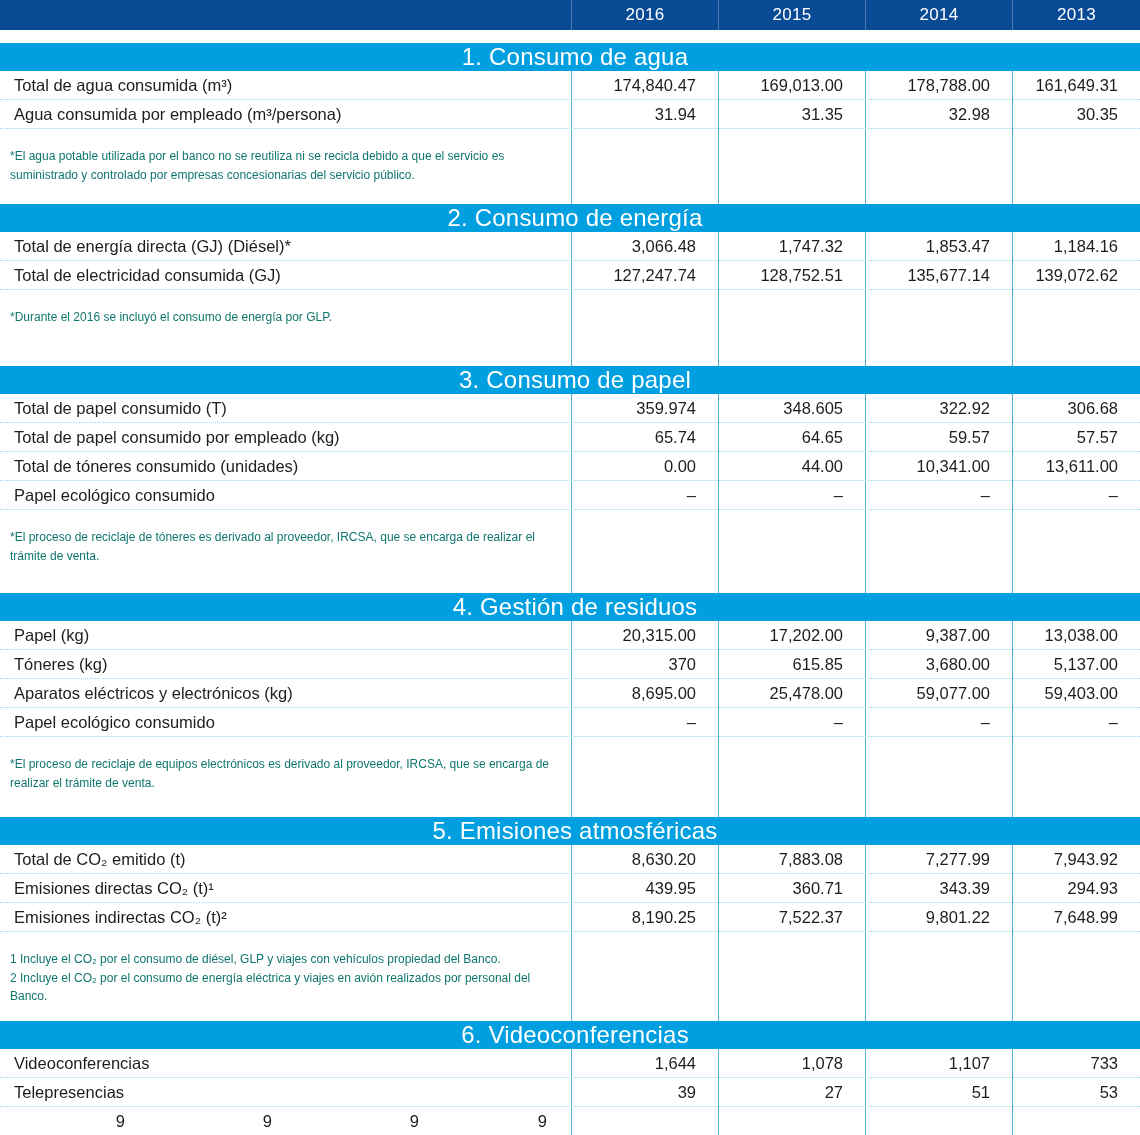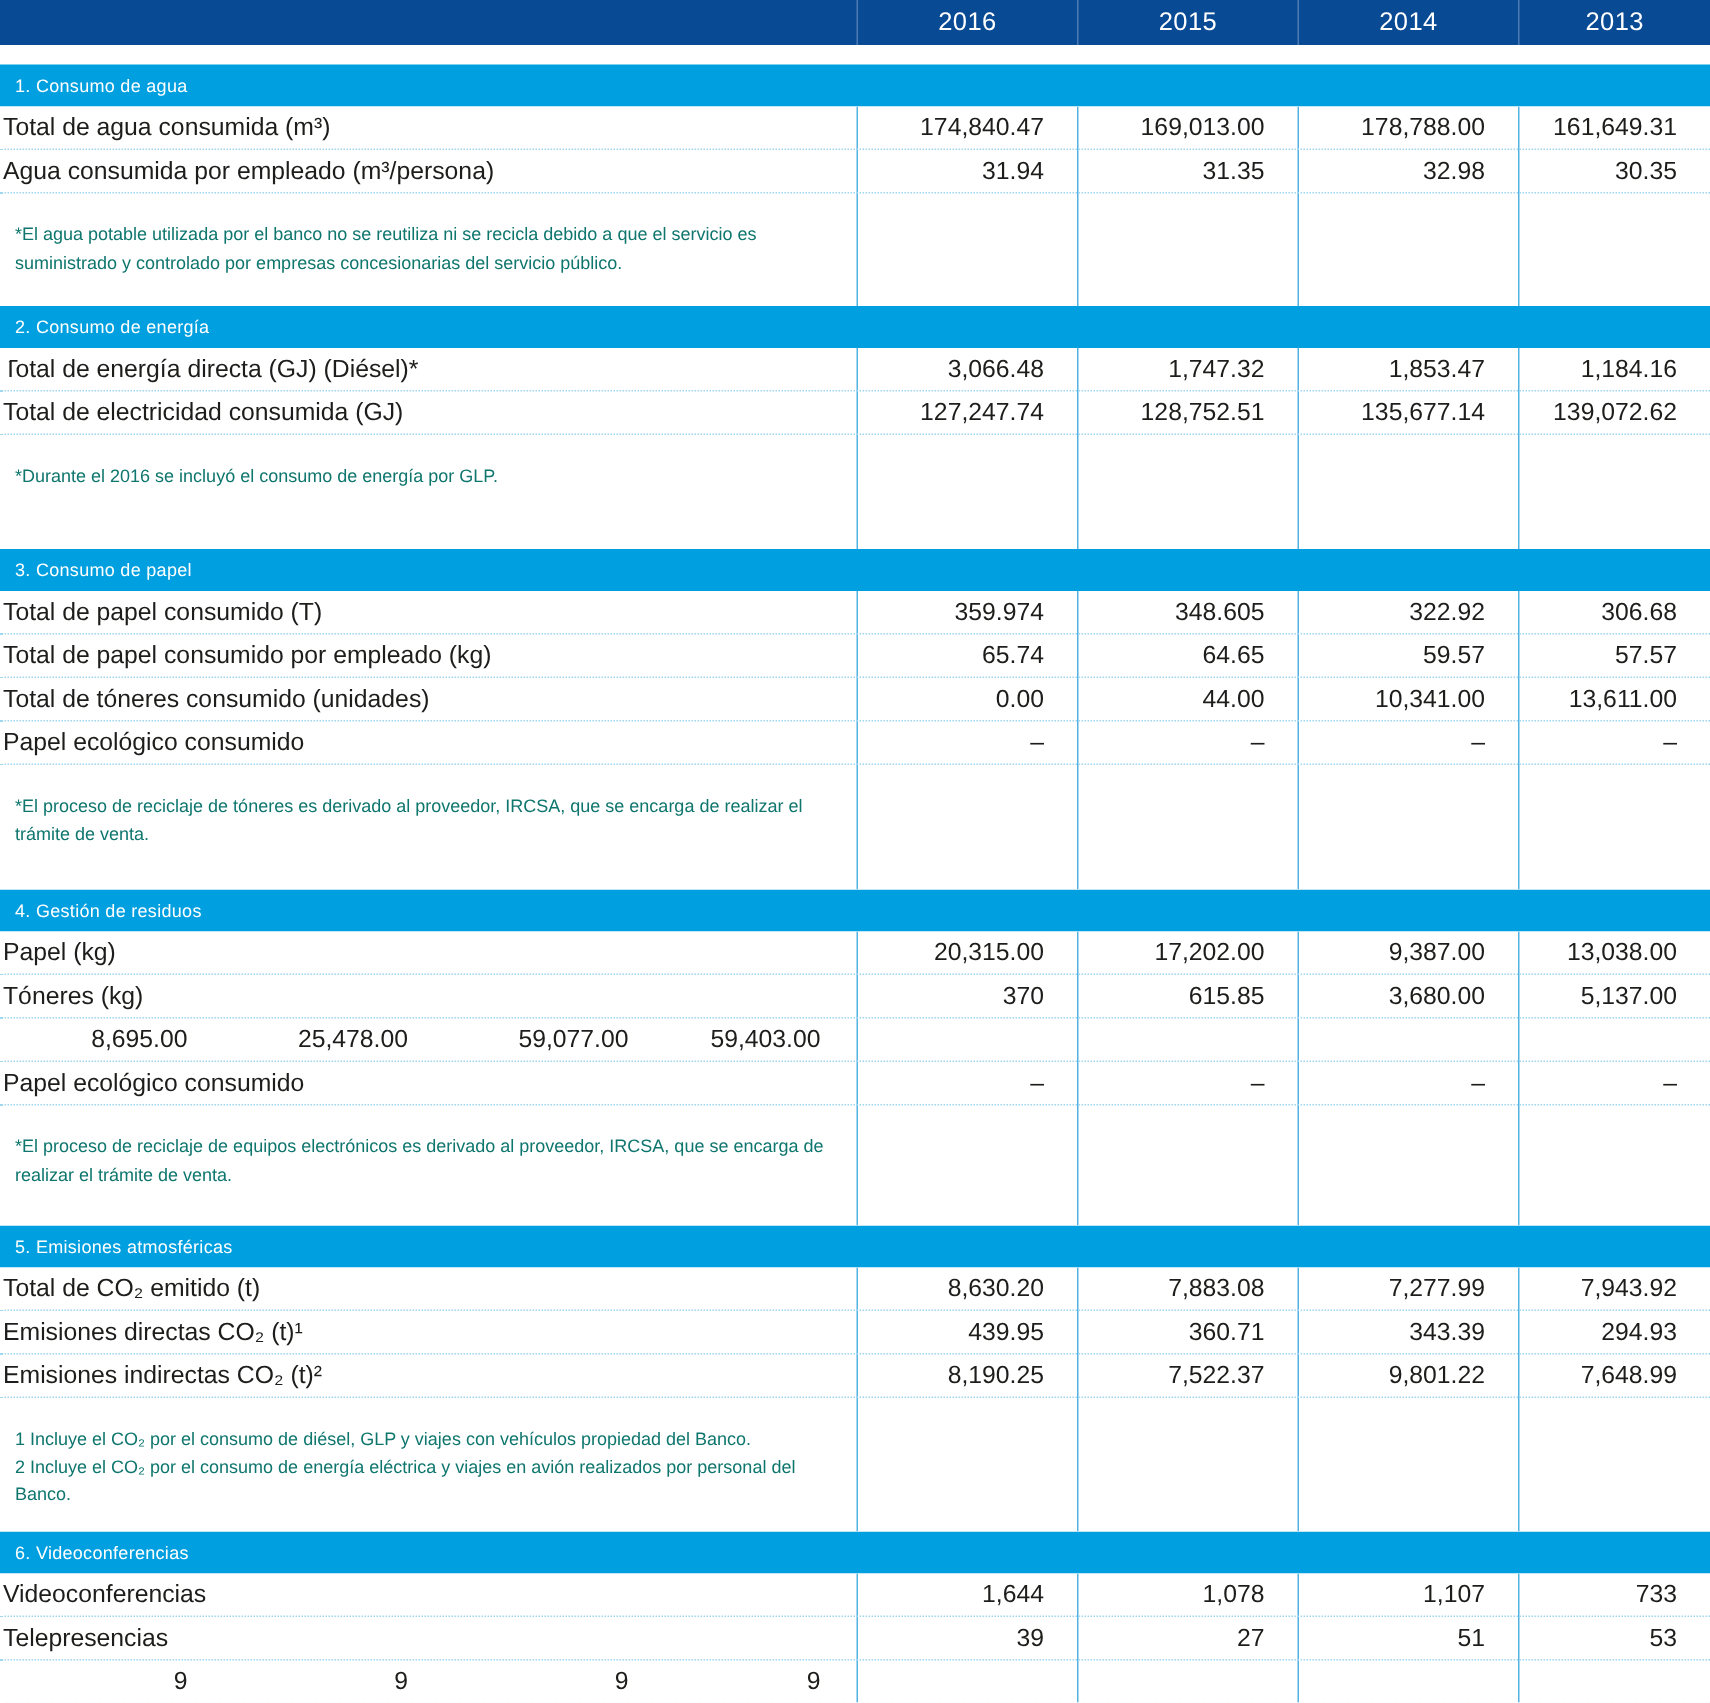--- a/index.html
+++ b/index.html
@@ -34,24 +34,25 @@
     border-left: 1px solid #4d7ab2;
   }
   .yh-cell.c1, .yh-cell.c2, .yh-cell.c3 { width: 147px; }
   .yh-cell.c4 { width: 128px; }
 
   
   .section-bar {
     height: 28px;
     background: #009fdf;
     color: #ffffff;
-    font-size: 12px;
+    font-size: 24px;
     line-height: 28px;
     padding-left: 10px;
     letter-spacing: 0.2px;
+    text-align: center;
   }
   .section-content {
     position: relative;
     background: #ffffff;
     overflow: hidden;
   }
   .sec-0 .section-content { height: 133px; }
   .sec-1 .section-content { height: 134px; border-radius: 25px; }
   .sec-2 .section-content { height: 199px; }
   .sec-3 .section-content { height: 196px; }
@@ -72,21 +73,21 @@
 
   .rows { position: relative; z-index: 1; }
   .data-row {
     display: flex;
     height: 29px;
     align-items: center;
     border-bottom: 1px dotted #9fd6f0;
   }
   .row-label {
     flex: 1;
-    padding-left: 2px;
+    padding-left: 14px;
     font-size: 16.5px;
     white-space: nowrap;
     overflow: hidden;
   }
   .cell {
     text-align: right;
     padding-right: 22px;
     font-size: 16.5px;
   }
   .cell.c1, .cell.c2, .cell.c3 { width: 147px; }
@@ -243,20 +244,21 @@
               <div class="cell c4">13,038.00</div>
             </div>
             <div class="data-row">
               <div class="row-label">Tóneres (kg)</div>
               <div class="cell c1">370</div>
               <div class="cell c2">615.85</div>
               <div class="cell c3">3,680.00</div>
               <div class="cell c4">5,137.00</div>
             </div>
             <div class="data-row">
+              <div class="row-label">Aparatos eléctricos y electrónicos (kg)</div>
               <div class="cell c1">8,695.00</div>
               <div class="cell c2">25,478.00</div>
               <div class="cell c3">59,077.00</div>
               <div class="cell c4">59,403.00</div>
             </div>
             <div class="data-row">
               <div class="row-label">Papel ecológico consumido</div>
               <div class="cell c1">–</div>
               <div class="cell c2">–</div>
               <div class="cell c3">–</div>

